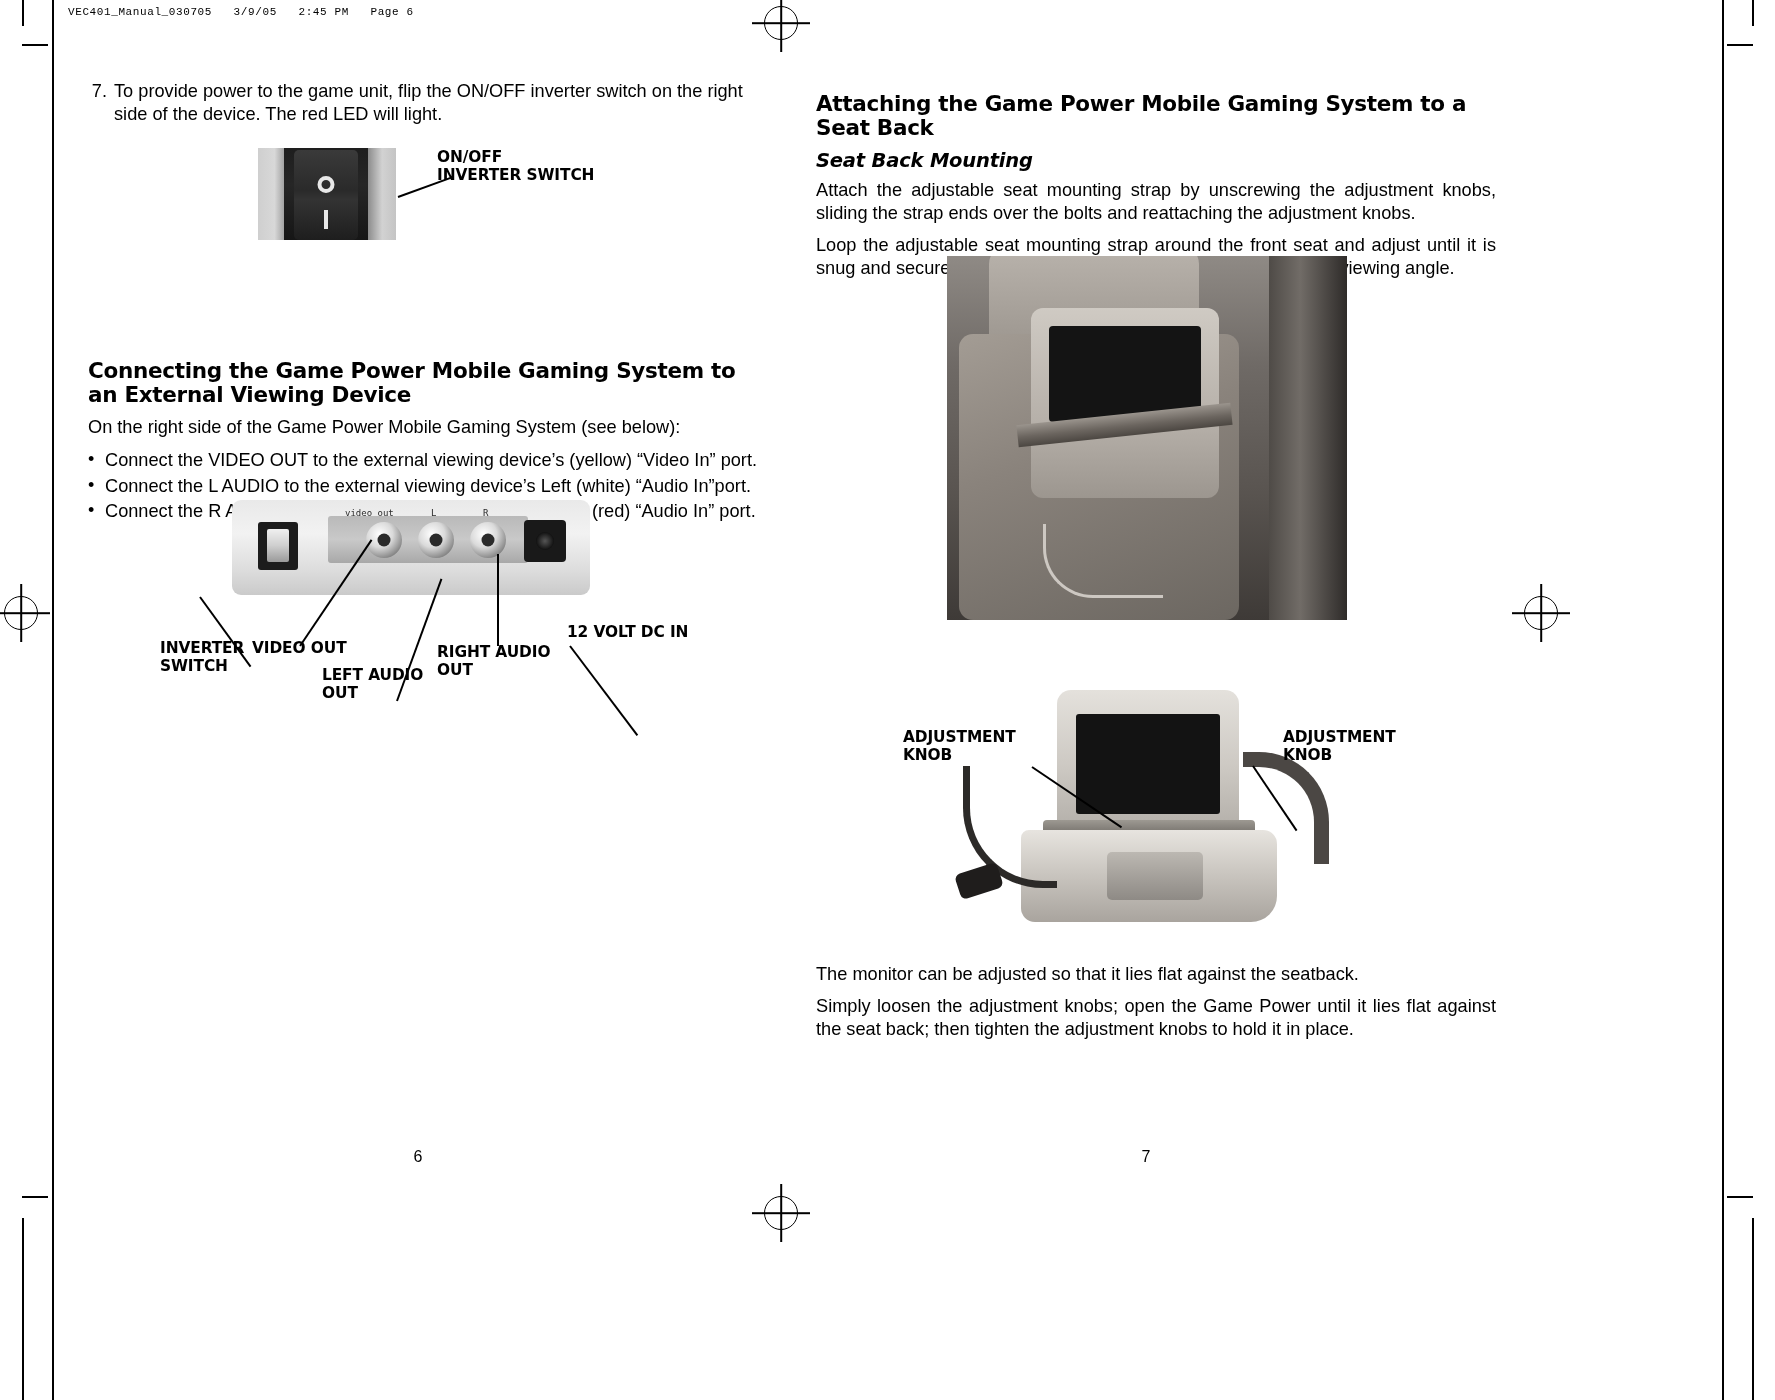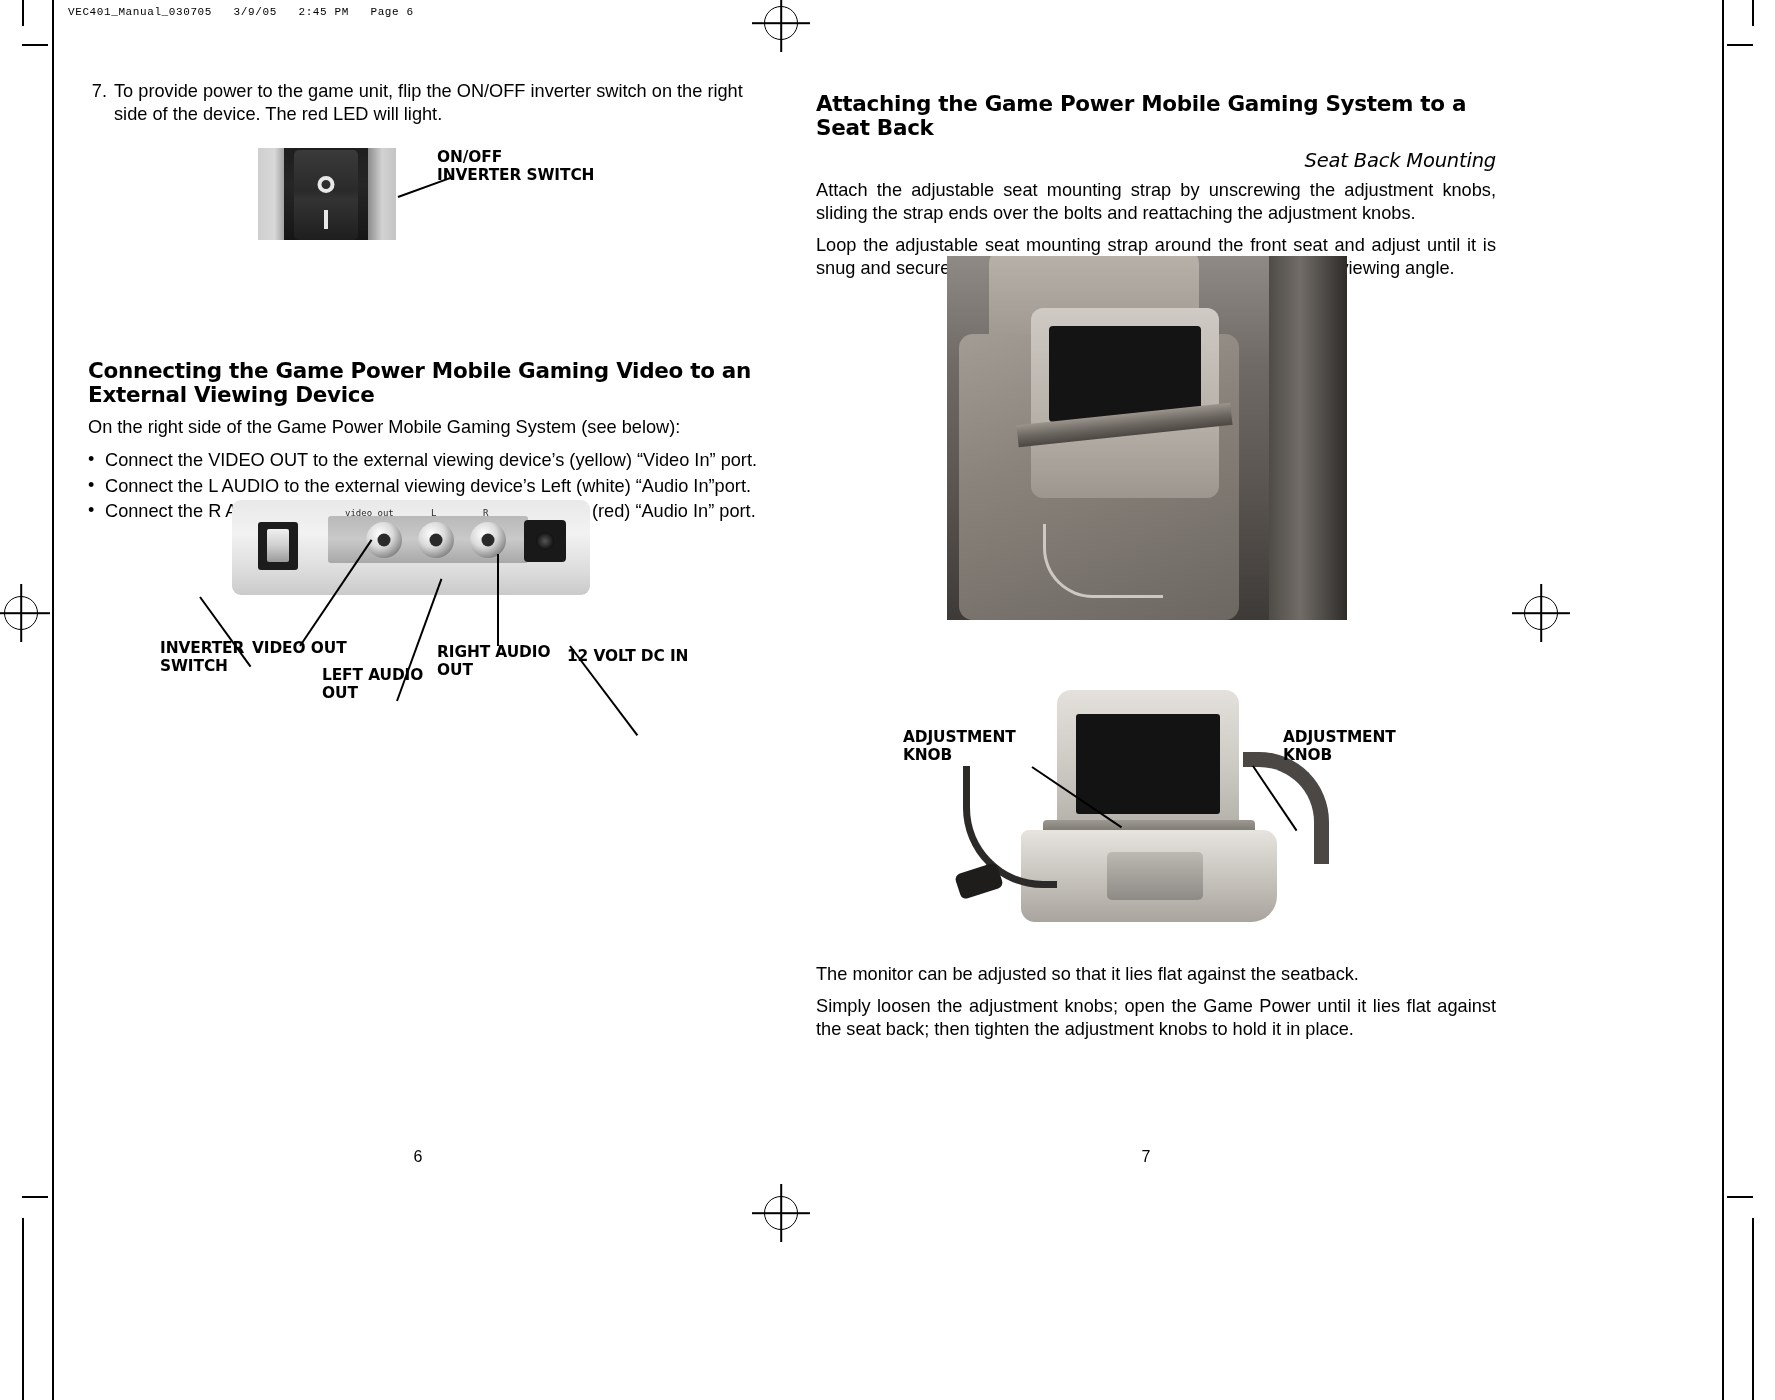--- a/index.html
+++ b/index.html
@@ -56,26 +56,25 @@
   h2.section-head {
     font-family: "DejaVu Sans", sans-serif;
     font-weight: bold;
     font-size: 21.5px;
     line-height: 1.12;
     margin: 12px 0 9px 0;
     letter-spacing: -0.3px;
   }
   h3.sub-head {
     font-family: "DejaVu Sans", sans-serif;
-    font-weight: normal;
+    font-weight: bold;
     font-style: italic;
     font-size: 19.5px;
     margin: 0 0 7px 0;
     letter-spacing: -0.2px;
-    text-align: right;
   }
   p.body {
     font-family: "Liberation Sans", sans-serif;
     font-size: 18.2px;
     line-height: 1.26;
     margin: 0 0 9px 0;
   }
   p.body.justify { text-align: justify; }
 
   .numbered {
@@ -354,21 +353,21 @@
   <div class="numbered">
     <div class="num">7.</div>
     <div class="txt">To provide power to the game unit, flip the ON/OFF inverter switch on the right side of the device. The red LED will light.</div>
   </div>
 
   <div style="height:172px;"></div>
 
 
   <div style="height:42px;"></div>
 
-  <h2 class="section-head">Connecting the Game Power Mobile Gaming Video to an External Viewing Device</h2>
+  <h2 class="section-head">Connecting the Game Power Mobile Gaming System to an External Viewing Device</h2>
 
   <p class="body">On the right side of the Game Power Mobile Gaming System (see below):</p>
 
   <ul class="bullets">
     <li>Connect the VIDEO OUT to the external viewing device’s (yellow) “Video In” port.</li>
     <li>Connect the L AUDIO to the external viewing device’s Left  (white) “Audio In”port.</li>
     <li>Connect the R AUDIO to the external viewing device’s Right (red) “Audio In” port.</li>
   </ul>
 </div>
 
@@ -410,21 +409,21 @@
 </div>
 <div class="callout-text" style="left:252px; top:640px;">VIDEO OUT</div>
 <div class="callout-text" style="left:322px; top:667px;">
   <div>LEFT AUDIO</div>
   <div>OUT</div>
 </div>
 <div class="callout-text" style="left:437px; top:644px;">
   <div>RIGHT AUDIO</div>
   <div>OUT</div>
 </div>
-<div class="callout-text" style="left:567px; top:648px;">12 VOLT DC IN</div>
+<div class="callout-text" style="left:567px; top:624px;">12 VOLT DC IN</div>
 
 <div class="page-num" style="left:398px; top:1148px;">6</div>
 
 <div class="page page-right">
 
   <h2 class="section-head">Attaching the Game Power Mobile Gaming System to a Seat Back</h2>
 
   <h3 class="sub-head">Seat Back Mounting</h3>
 
   <p class="body justify">Attach the adjustable seat mounting strap by unscrewing the adjustment knobs, sliding the strap ends over the bolts and reattaching the adjustment knobs.</p>

